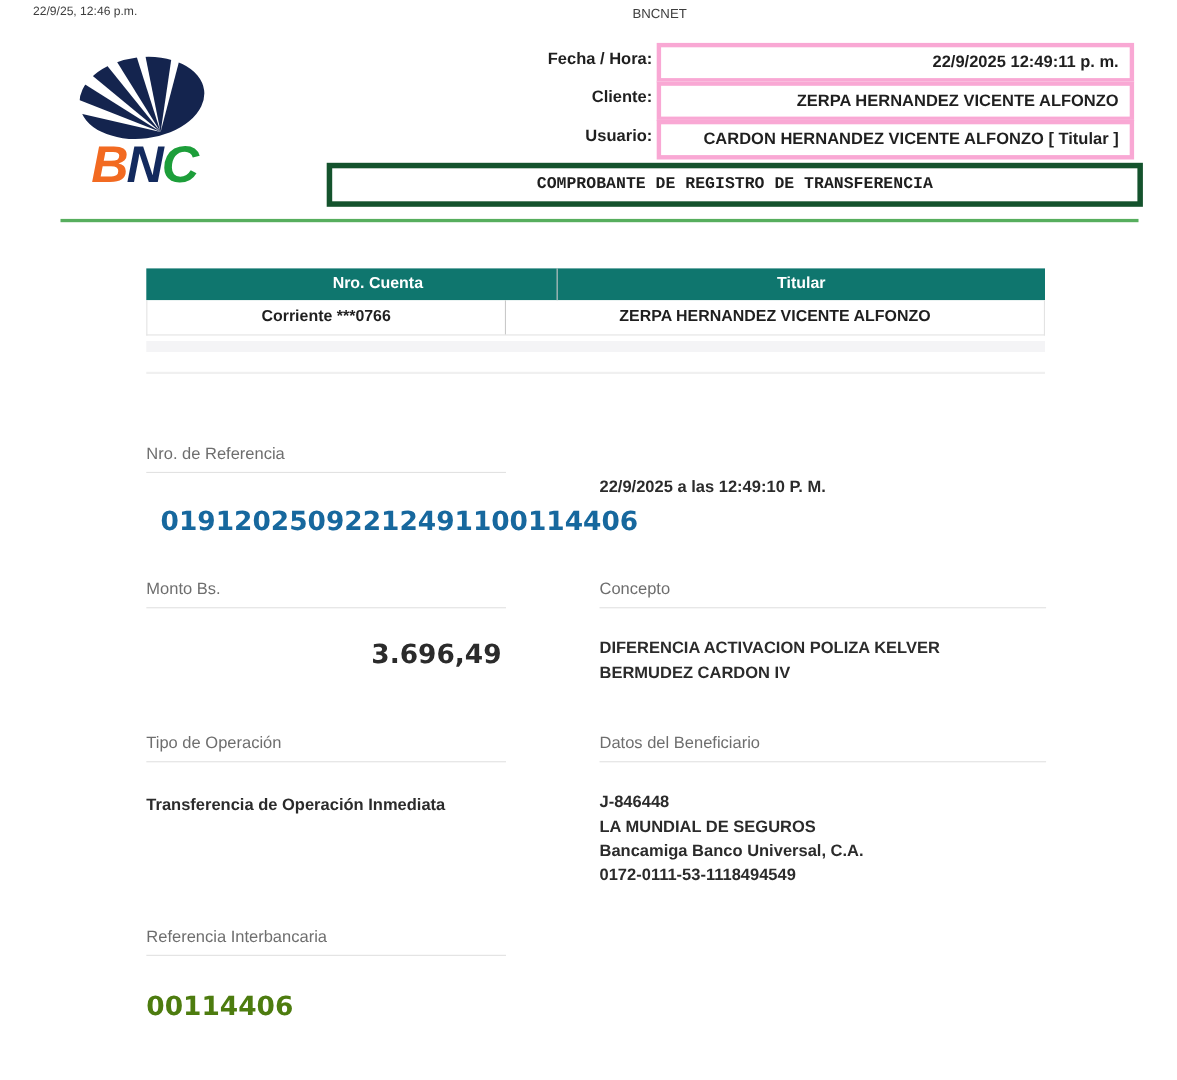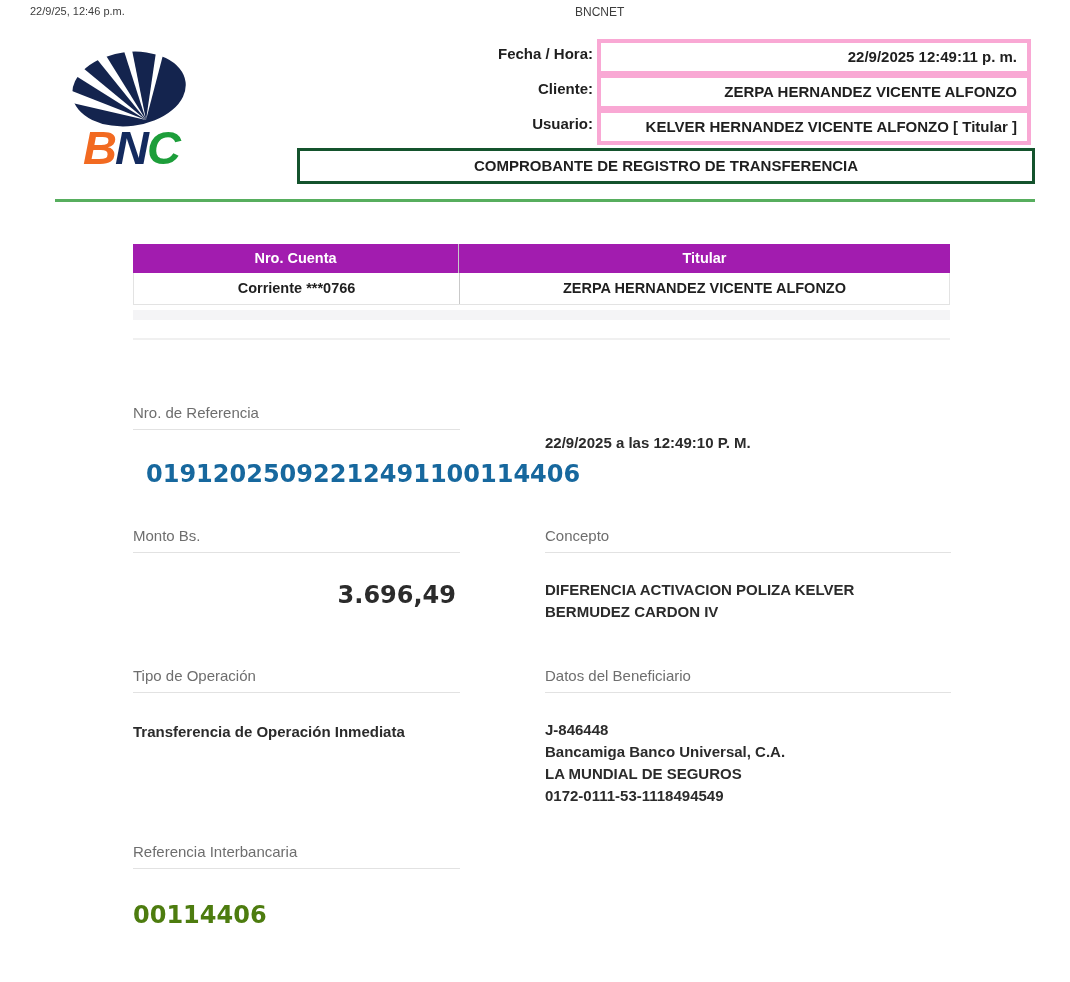--- a/index.html
+++ b/index.html
@@ -24,28 +24,28 @@
   
   .hrow{position:absolute;left:430px;width:601px;height:30px;}
   .hrow .hlabel{position:absolute;right:438px;top:0;width:250px;text-align:right;
     font-size:15px;font-weight:bold;color:#1f1f1f;line-height:30px;white-space:nowrap;}
   .hrow .hbox{position:absolute;right:0;top:0;width:426px;height:28px;border:4px solid #f9a8d4;background:#fff;}
   .hrow .hval{display:block;text-align:right;padding-right:10px;font-size:15px;font-weight:bold;
     color:#1f1f1f;line-height:28px;white-space:nowrap;}
   .hrow1{top:39px;} .hrow2{top:74px;} .hrow3{top:109px;}
 
   
-  .title-box{left:297px;top:148px;width:732px;height:30px;border:3px solid #14532d;background:#fff;}
+  .title-box{left:297px;top:148px;width:732px;height:30px;border:5px solid #14532d;background:#fff;font-family:Liberation Mono, monospace;}
   .title-box span{display:block;text-align:center;font-size:15px;font-weight:bold;color:#1f1f1f;line-height:30px;}
 
   .green-rule{left:55px;top:199px;width:980px;height:3px;background:#57ae5e;}
 
   
   .acct-table{left:133px;top:244px;width:817px;}
-  .acct-head{display:flex;background:#a21caf;color:#ffffff;height:29px;}
+  .acct-head{display:flex;background:#0f766e;color:#ffffff;height:29px;padding-left:48px;}
   .acct-head .c1,.acct-body .c1{width:325px;}
   .acct-head .c2,.acct-body .c2{flex:1;border-left:1px solid #c9c9c9;}
   .acct-head div{font-size:14.5px;font-weight:bold;text-align:center;line-height:29px;}
   .acct-body{display:flex;background:#ffffff;height:31px;border:1px solid #e3e3e3;border-top:none;}
   .acct-body div{font-size:14.5px;font-weight:bold;color:#1f1f1f;text-align:center;line-height:31px;}
   .ghost-band{left:133px;top:310px;width:817px;height:10px;background:#f4f4f6;}
   .ghost-rule{left:133px;top:338px;width:817px;height:2px;background:#f0f0f0;}
 
   
   .sec{position:absolute;margin-top:24px;}
@@ -100,21 +100,21 @@
   </div>
   <div class="hrow hrow2">
     <div class="hlabel">Cliente:</div>
     <div class="hbox">
       <span class="hval">ZERPA HERNANDEZ VICENTE ALFONZO</span>
     </div>
   </div>
   <div class="hrow hrow3">
     <div class="hlabel">Usuario:</div>
     <div class="hbox">
-      <span class="hval">KELVER HERNANDEZ VICENTE ALFONZO [ Titular ]</span>
+      <span class="hval">CARDON HERNANDEZ VICENTE ALFONZO [ Titular ]</span>
     </div>
   </div>
 
   <div class="abs title-box">
     <span>COMPROBANTE DE REGISTRO DE TRANSFERENCIA</span>
   </div>
 
   <div class="abs green-rule"></div>
 
   <div class="abs acct-table">
@@ -151,22 +151,22 @@
 
   <div class="sec colL sec-tipo">
     <div class="sec-label">Tipo de Operación</div>
     <div class="val-bold">Transferencia de Operación Inmediata</div>
   </div>
 
   <div class="sec colR sec-benef">
     <div class="sec-label">Datos del Beneficiario</div>
     <div class="benef-lines">
       <div class="val-bold">J-846448</div>
+      <div class="val-bold">LA MUNDIAL DE SEGUROS</div>
       <div class="val-bold">Bancamiga Banco Universal, C.A.</div>
-      <div class="val-bold">LA MUNDIAL DE SEGUROS</div>
       <div class="val-bold">0172-0111-53-1118494549</div>
     </div>
   </div>
 
   <div class="sec colL sec-interb">
     <div class="sec-label">Referencia Interbancaria</div>
     <div class="val-big">00114406</div>
   </div>
 
 </div>

